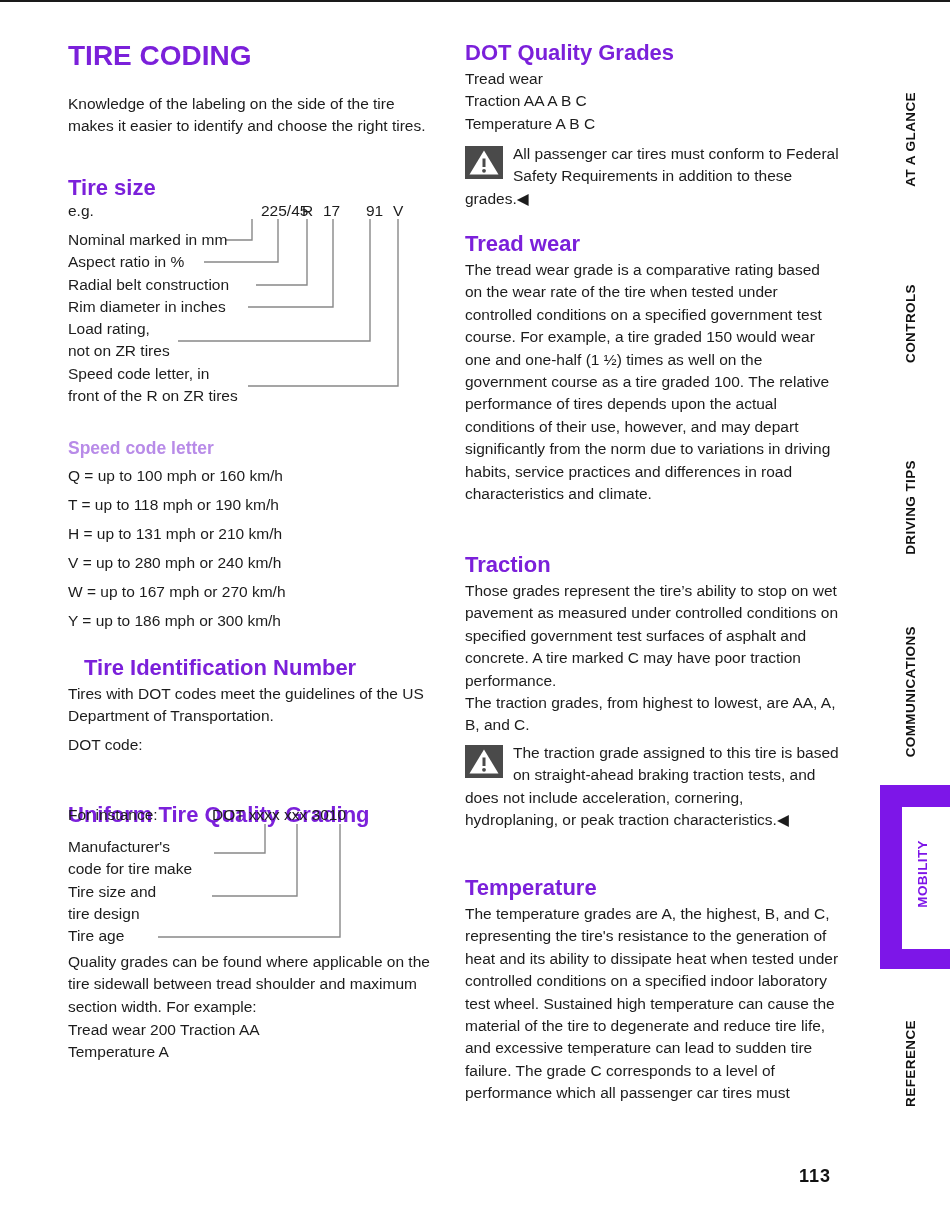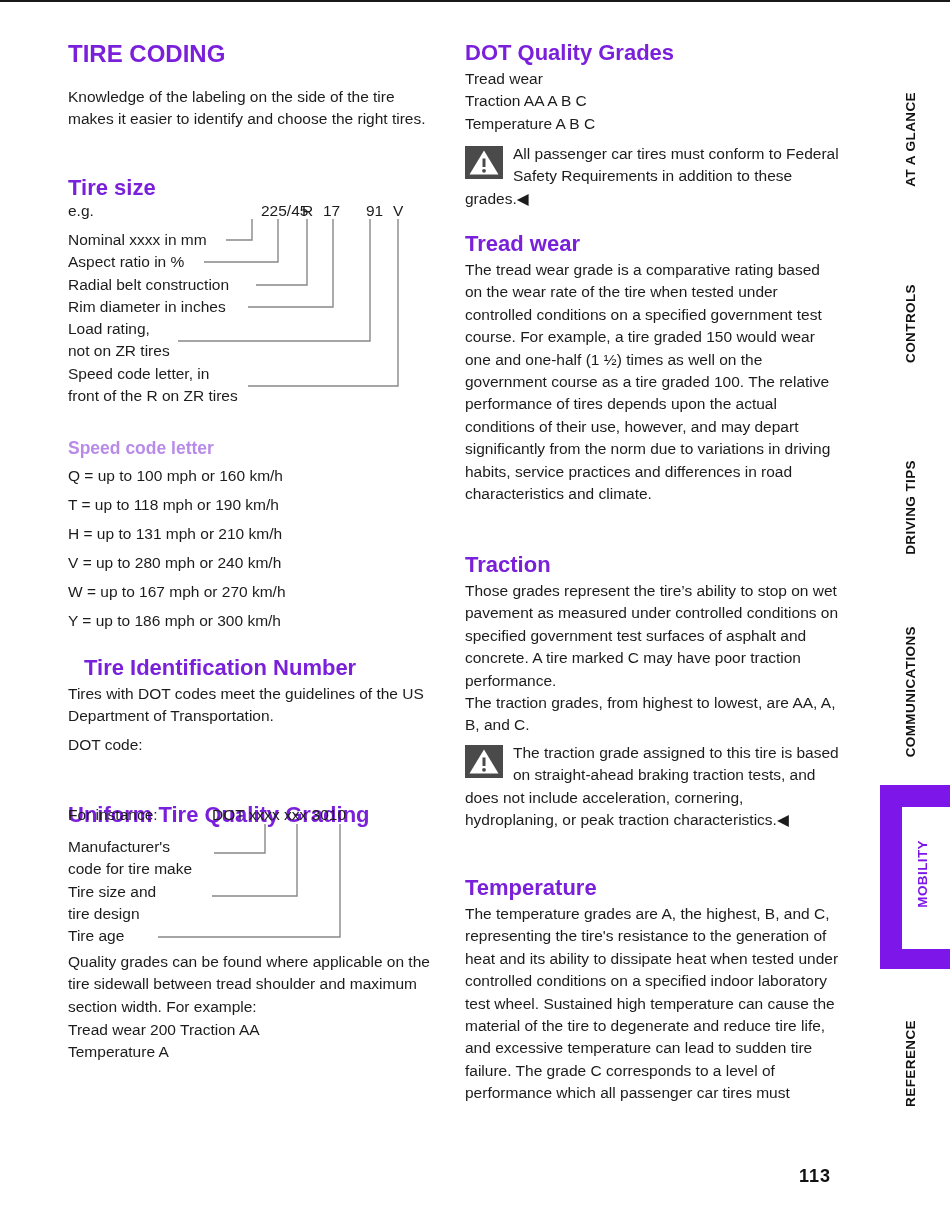--- a/index.html
+++ b/index.html
@@ -4,21 +4,21 @@
 <style>
   html,body{margin:0;padding:0;}
   body{
     width:950px;height:1212px;position:relative;background:#ffffff;
     font-family:"Liberation Sans","DejaVu Sans",sans-serif;color:#1c1c1c;
     overflow:hidden;
   }
   .top-edge{position:absolute;left:0;top:0;width:950px;height:2px;background:#1a1a1a;}
   .abs{position:absolute;}
   h1,h2,p{margin:0;padding:0;}
-  .title{font-size:24px;font-weight:bold;color:#7b20da;letter-spacing:0;}
+  .title{font-size:28px;font-weight:bold;color:#7b20da;letter-spacing:0;}
   .h-purple{font-size:22px;font-weight:bold;color:#7b20da;}
   .h-light{font-size:17.5px;font-weight:bold;color:#b88be8;}
   .body-txt{font-size:15.5px;line-height:22.4px;color:#1c1c1c;}
   .diagram{font-size:15.5px;}
   .diagram .lbl{line-height:22.3px;white-space:nowrap;}
   .diagram svg{position:absolute;left:0;top:0;pointer-events:none;}
   .code-part{position:absolute;top:0;white-space:nowrap;}
   .speed-item{line-height:29px;white-space:nowrap;font-size:15.5px;}
   .warn{width:374px;}
   .warn-icon{float:left;margin:3px 10px 3px 0;}
@@ -31,41 +31,41 @@
   .mob-label{left:13px;top:33px;color:#7d16e8;}
   .page-num{font-size:18px;font-weight:bold;letter-spacing:1px;color:#111;}
 </style>
 </head>
 <body>
 
 <div class="top-edge"></div>
 
 <h1 class="abs title" style="left:68px;top:40px;">TIRE CODING</h1>
 
-<p class="abs body-txt" style="left:68px;top:86px;width:372px;">Knowledge of the labeling on the side of the tire makes it easier to identify and choose the right tires.</p>
+<p class="abs body-txt" style="left:68px;top:93px;width:372px;">Knowledge of the labeling on the side of the tire makes it easier to identify and choose the right tires.</p>
 
 <h2 class="abs h-purple" style="left:68px;top:175px;">Tire size</h2>
 
 <div class="abs diagram" style="left:68px;top:202px;width:372px;height:232px;">
   <svg width="372" height="232" viewBox="0 0 372 232">
     <path d="M184,17 V38 H158" fill="none" stroke="#888" stroke-width="1.4"></path>
     <path d="M210,17 V60 H136" fill="none" stroke="#888" stroke-width="1.4"></path>
     <path d="M239,17 V83 H188" fill="none" stroke="#888" stroke-width="1.4"></path>
     <path d="M265,17 V105 H180" fill="none" stroke="#888" stroke-width="1.4"></path>
     <path d="M302,17 V139 H110" fill="none" stroke="#888" stroke-width="1.4"></path>
     <path d="M330,17 V184 H180" fill="none" stroke="#888" stroke-width="1.4"></path>
   </svg>
   <span class="code-part" style="left:0;">e.g.</span>
   <span class="code-part" style="left:165px;margin-left:28px;">225/45</span>
   <span class="code-part" style="left:234px;">R</span>
   <span class="code-part" style="left:255px;">17</span>
   <span class="code-part" style="left:298px;">91</span>
   <span class="code-part" style="left:325px;">V</span>
   <div class="abs" style="left:0;top:27px;">
-    <div class="lbl">Nominal xxxx in mm</div>
+    <div class="lbl">Nominal marked in mm</div>
     <div class="lbl">Aspect ratio in %</div>
     <div class="lbl">Radial belt construction</div>
     <div class="lbl">Rim diameter in inches</div>
     <div class="lbl">Load rating,</div>
     <div class="lbl">not on ZR tires</div>
     <div class="lbl">Speed code letter, in</div>
     <div class="lbl">front of the R on ZR tires</div>
   </div>
 </div>
 

